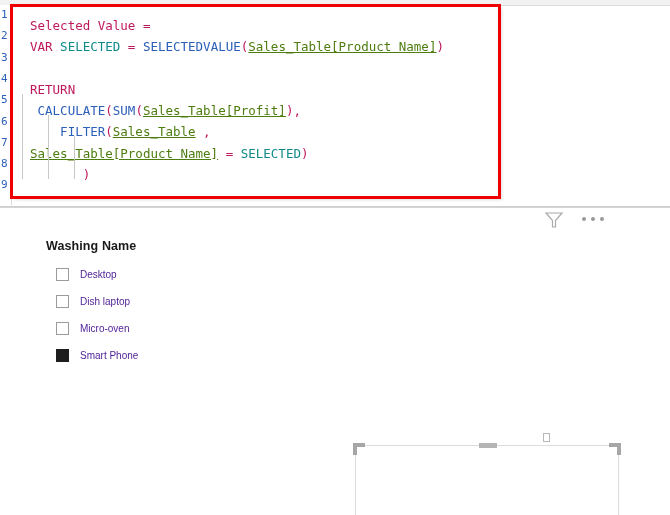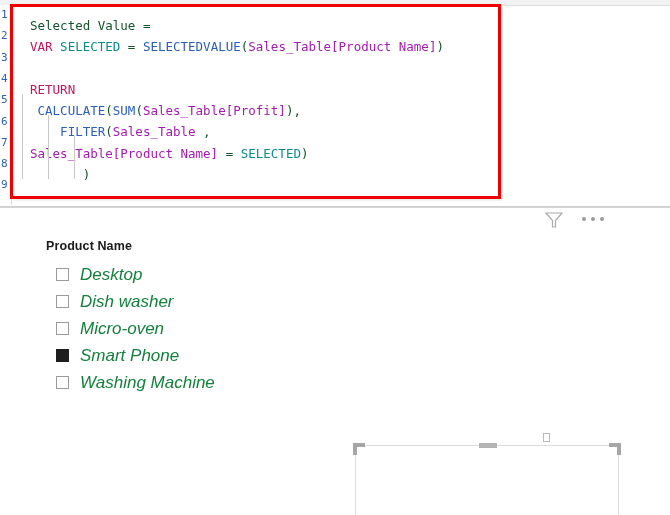--- a/index.html
+++ b/index.html
@@ -73,22 +73,22 @@
     width: 478px;
     font-family: "DejaVu Sans Mono", monospace;
     font-size: 12.5px;
     line-height: 21.3px;
     white-space: pre;
   }
   .code-line { height: 21.3px; white-space: pre; }
   .tok-kw   { color: #be185d; }
   .tok-fn   { color: #2b5fb8; }
   .tok-var  { color: #0f8a8a; }
-  .tok-tbl  { color: #a21caf; }
-  .tok-plain{ color: #14532d; }
+  .tok-tbl  { color: #4d7c0f; text-decoration: underline; }
+  .tok-plain{ color: #be185d; }
   .indent-guide {
     position: absolute;
     width: 1px;
     background: #c8c8c8;
   }
   #formula-bottom-rule {
     position: absolute;
     left: 0; top: 206px;
     width: 670px;
     height: 1px;
@@ -151,24 +151,23 @@
     background: #ffffff;
     margin-right: 11px;
     margin-left: 10px;
     flex: none;
   }
   .cbox.checked {
     background: #1e1e1e;
     border-color: #1e1e1e;
   }
   .slicer-label {
-    font-size: 17px;
-    color: #15803d;
+    font-size: 10px;
+    color: #4c1d95;
     line-height: 15px;
-    font-style: italic;
   }
 
   
   #visual-container {
     position: absolute;
     left: 355px; top: 238px;
     width: 264px; height: 248px;
     border: 1px solid #dcdcdc;
     box-sizing: border-box;
     background: #ffffff;
@@ -237,41 +236,37 @@
       </svg>
     </span>
     <span id="more-icon">
       <i></i>
         <i></i>
         <i></i>
     </span>
   </div>
 
   <div id="slicer">
-    <div id="slicer-title">Product Name</div>
+    <div id="slicer-title">Washing Name</div>
     <div id="slicer-items">
         <div class="slicer-row">
           <span class="cbox"></span>
           <span class="slicer-label">Desktop</span>
         </div>
         <div class="slicer-row">
           <span class="cbox"></span>
-          <span class="slicer-label">Dish washer</span>
+          <span class="slicer-label">Dish laptop</span>
         </div>
         <div class="slicer-row">
           <span class="cbox"></span>
           <span class="slicer-label">Micro-oven</span>
         </div>
         <div class="slicer-row">
           <span class="cbox checked"></span>
           <span class="slicer-label">Smart Phone</span>
-        </div>
-        <div class="slicer-row">
-          <span class="cbox"></span>
-          <span class="slicer-label">Washing Machine</span>
         </div>
       </div>
   </div>
 
   <div id="visual-container">
     <span class="corner tl" style="left:-3px;  top:-3px;"></span>
     <span class="corner tr" style="right:-3px; top:-3px;"></span>
 
     <span class="handle edge-h" style="left:123px; top:-3px;"></span>
 

